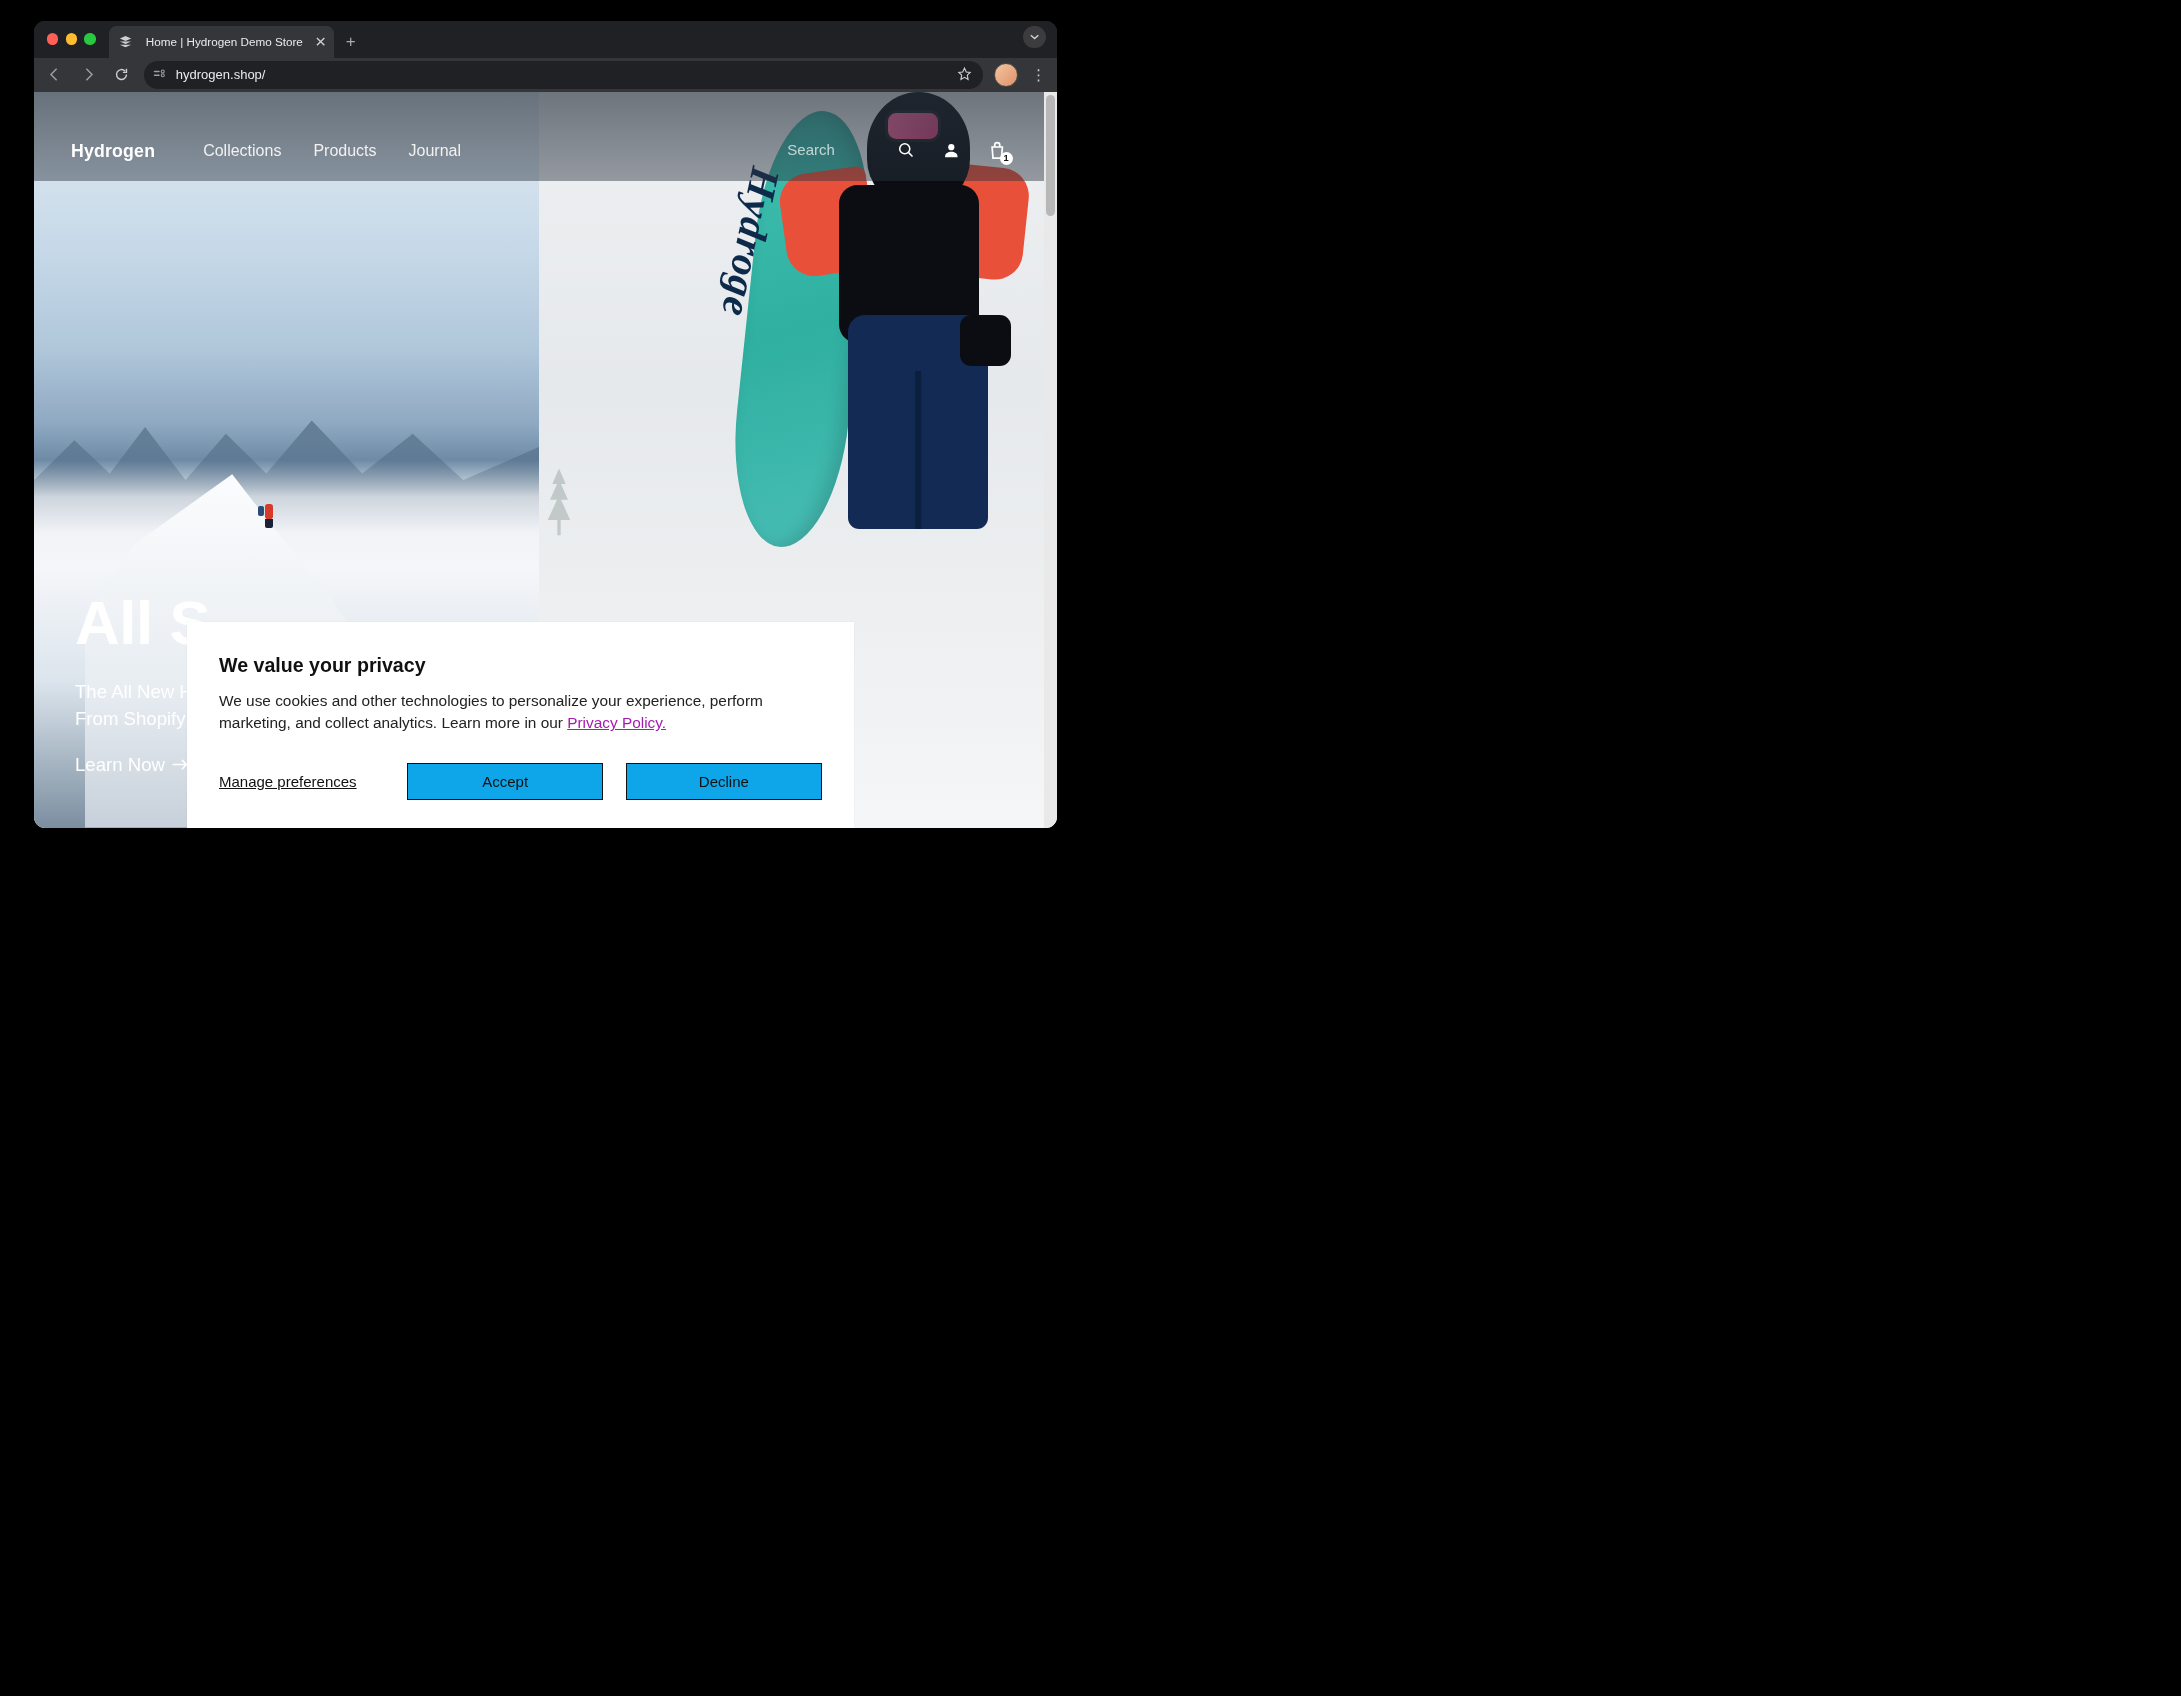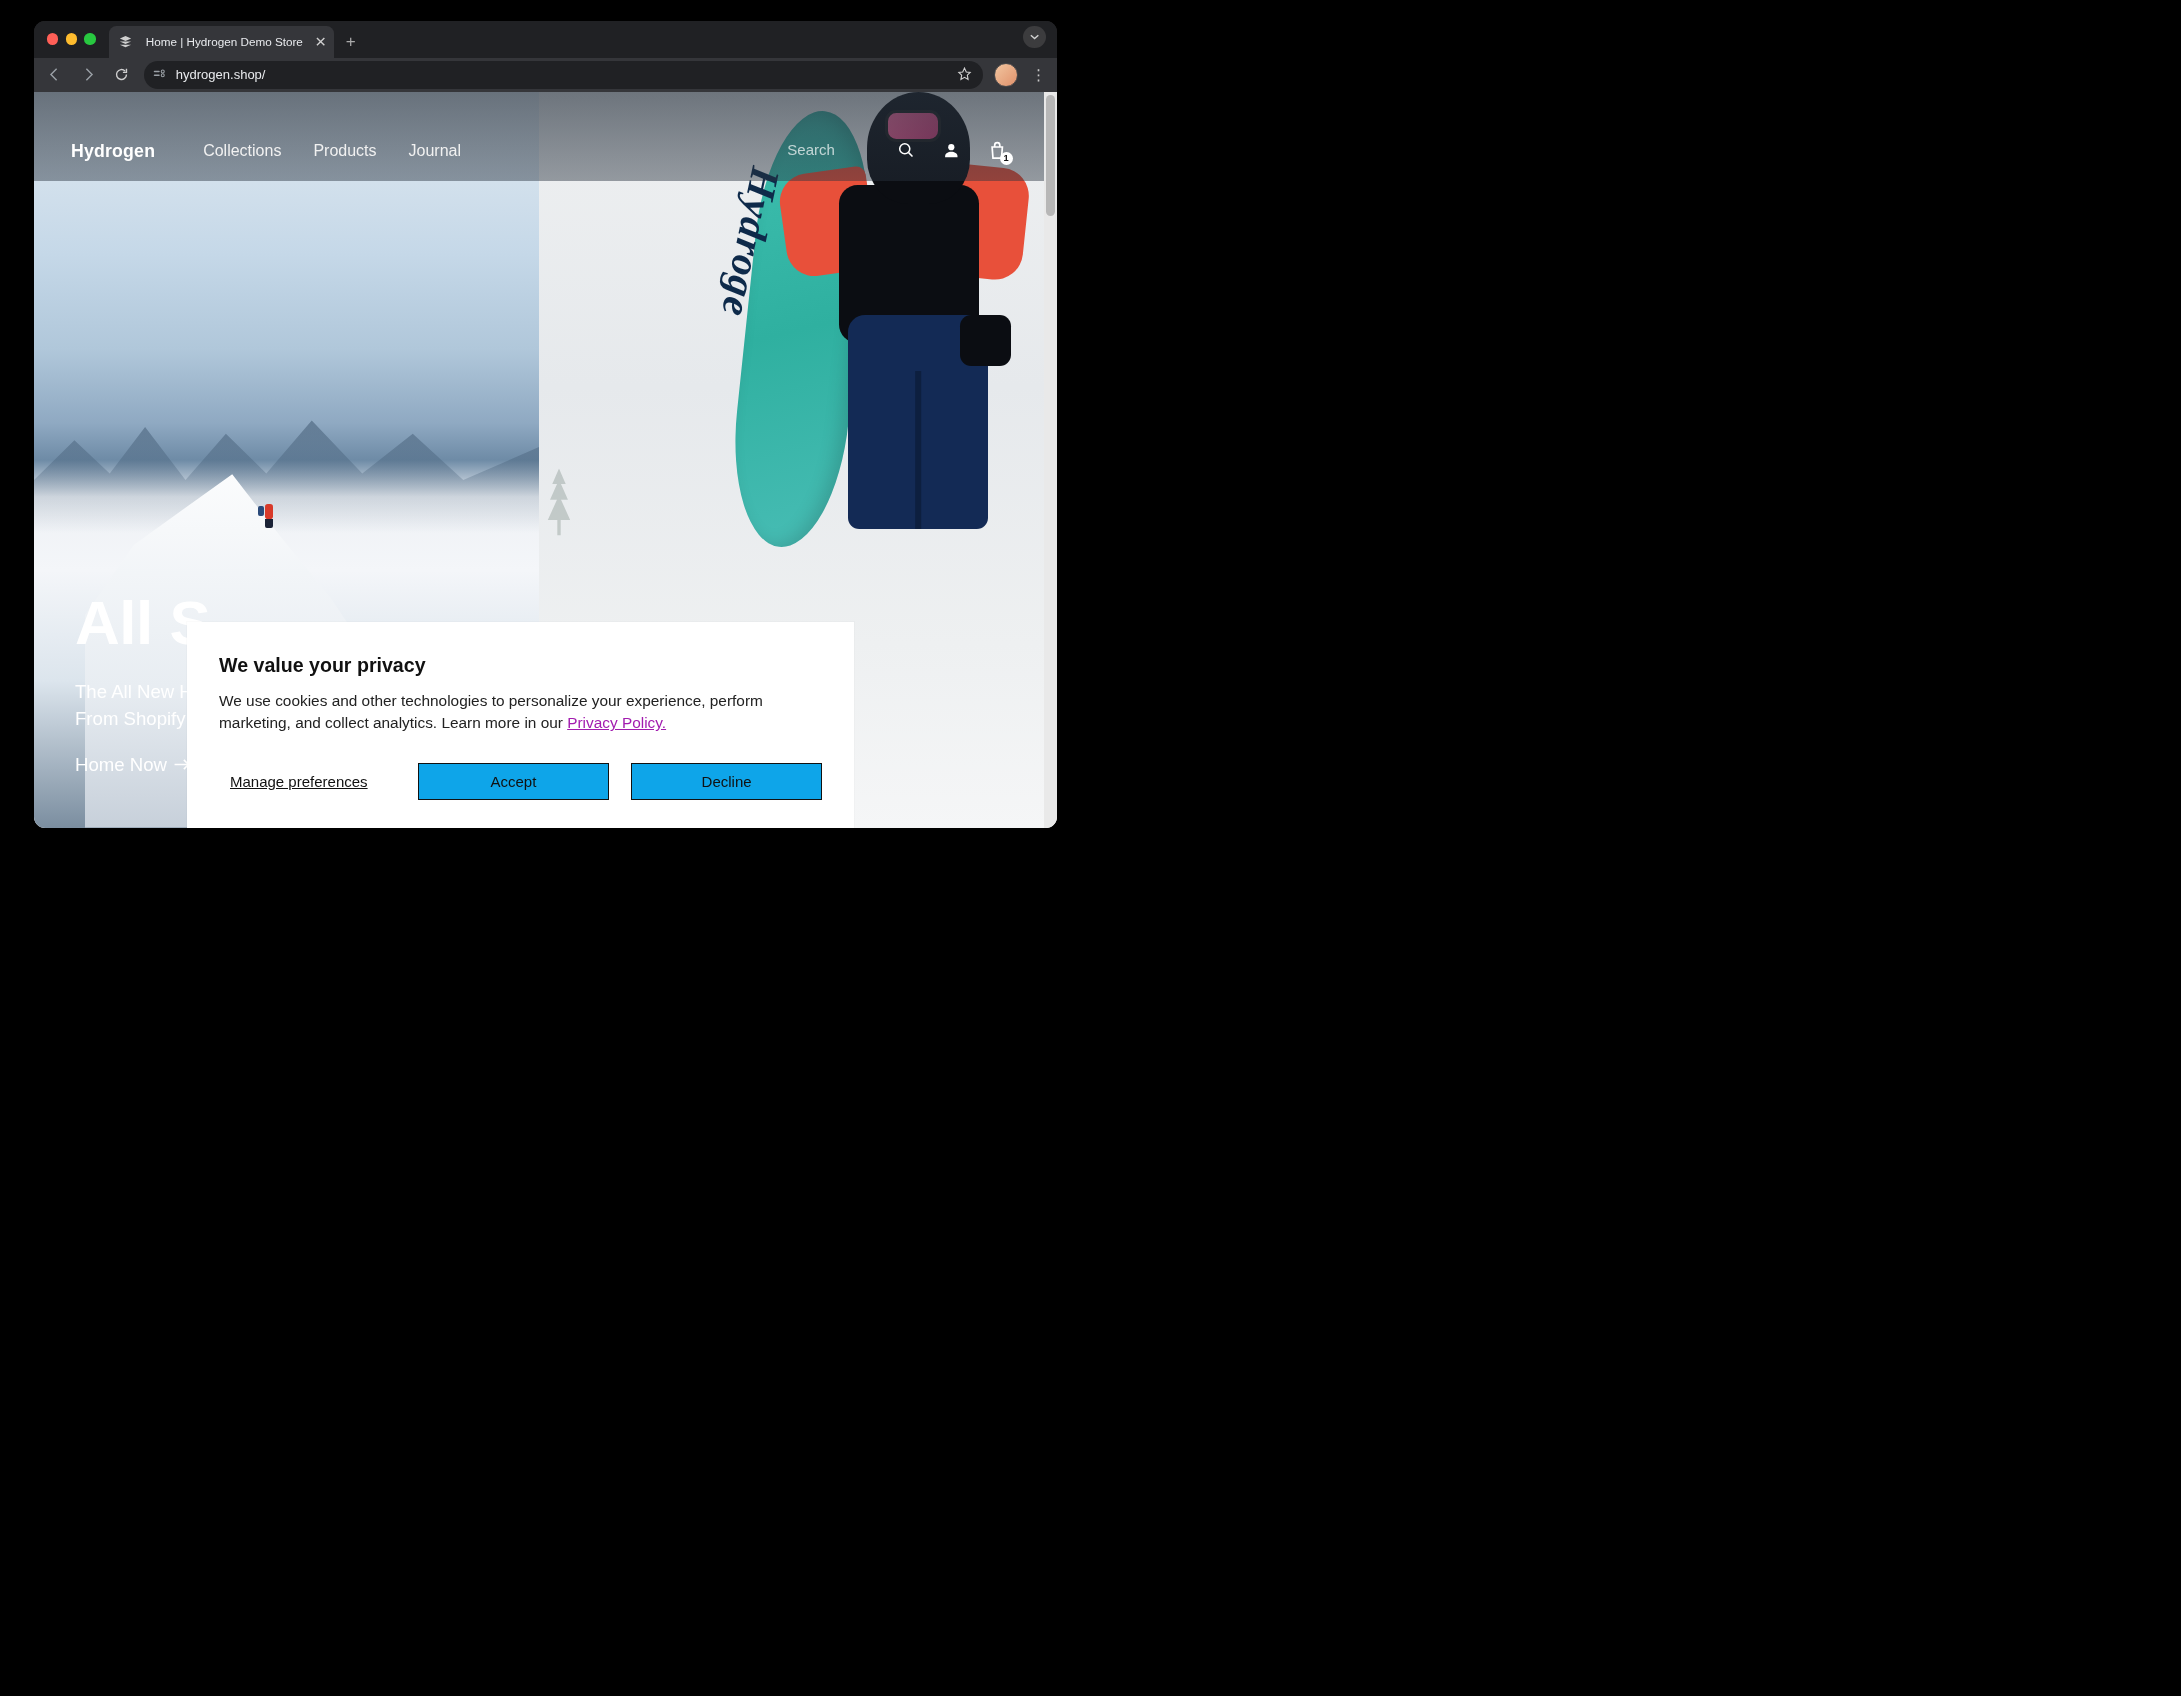--- a/index.html
+++ b/index.html
@@ -223,21 +223,21 @@
   position:absolute; left:153px; bottom:0; width:667px;
   background:#fff; color:#111; padding:32px 32px 28px;
   box-shadow: 0 0 0 0.9px rgba(0,0,0,0.02);
 }
 .cookie-title { font-size:19.6px; font-weight:700; margin-bottom:13px; }
 .cookie-body { font-size:15.4px; line-height:1.45; color:#222; }
 .cookie-body a { color:#a21caf; text-decoration:underline; }
 .cookie-actions {
   display:flex; align-items:center; gap:22.4px; margin-top:28px;
 }
-.cookie-manage { text-decoration:underline; font-size:15px; cursor:pointer; margin-left:11px; }
+.cookie-manage { text-decoration:underline; font-size:15px; cursor:pointer; margin-left:0; }
 .cookie-btn {
   flex:1; height:37px; border:0.9px solid #111; background:#0ea5e9; font-size:15px;
   display:flex; align-items:center; justify-content:center; cursor:pointer;
 }
 .cookie-btn.accept { margin-left:28px; }
 
 svg { display:block; }
 </style>
 </head>
 <body>
@@ -377,21 +377,21 @@
 
       <div class="hero-copy">
         <div class="hero-title">
           <div>All S</div>
         </div>
         <div class="hero-sub">
           <div>The All New H</div>
           <div>From Shopify</div>
         </div>
         <div class="hero-cta">
-          <span>Home Now</span>
+          <span>Learn Now</span>
           <span>
             <svg width="18.6" height="15" viewBox="0 0 24 16">
                 <path fill="none" stroke="#fff" stroke-width="2" d="M2 8h18M14 2l6 6-6 6"></path>
               </svg>
           </span>
         </div>
       </div>
 
       <div class="cookie-banner">
         <div class="cookie-title">We value your privacy</div>

